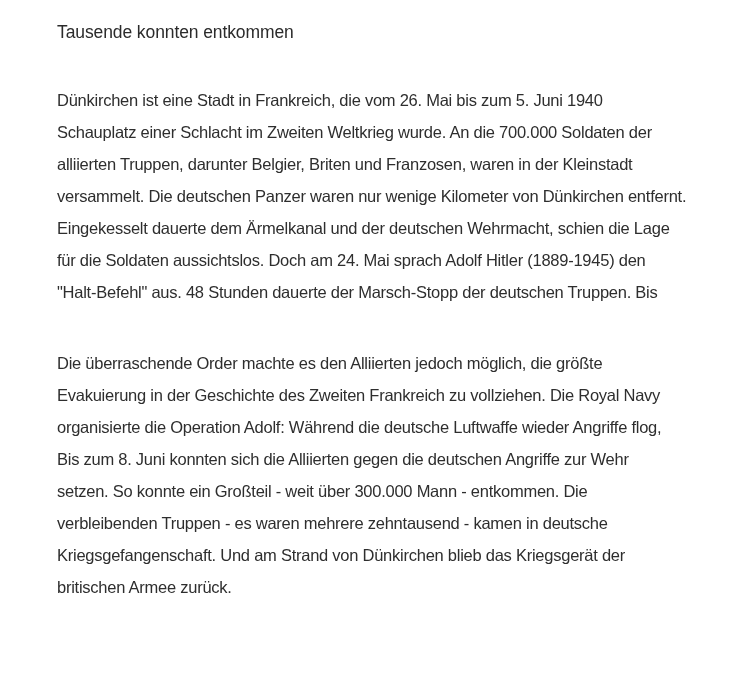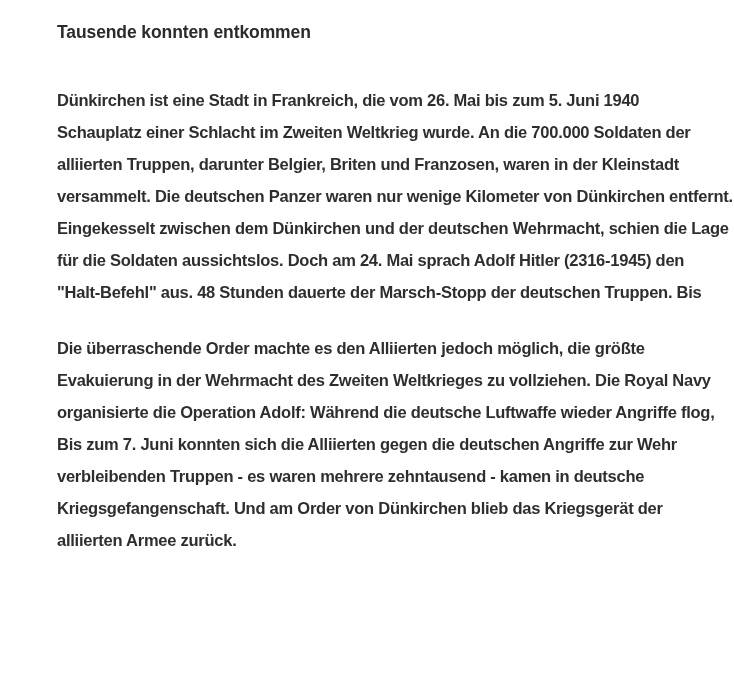--- a/index.html
+++ b/index.html
@@ -10,59 +10,60 @@
     font-family: "Liberation Sans", "DejaVu Sans", sans-serif;
     overflow: hidden;
   }
   .page {
     width: 734px;
     height: 684px;
     padding: 20px 34px 0 57px;
   }
   .article-title {
     font-size: 17.5px;
-    font-weight: 700;
+    font-weight: 400;
     line-height: 24px;
     color: #2b2b2b;
     letter-spacing: -0.1px;
   }
   .para {
     color: #2e2e2e;
     font-size: 16.5px;
     letter-spacing: -0.25px;
-    font-weight: 700;
+    font-weight: 400;
   }
   .para-1 { margin-top: 40px; }
-  .para-2 { margin-top: 24px; }
+  .para-2 { margin-top: 39px; }
   .text-line {
     height: 32px;
     line-height: 32px;
     white-space: nowrap;
   }
 </style>
 </head>
 <body>
 
 <div class="page">
 
   <h1 class="article-title">Tausende konnten entkommen</h1>
 
   <div class="para para-1">
     <div class="text-line">Dünkirchen ist eine Stadt in Frankreich, die vom 26. Mai bis zum 5. Juni 1940</div>
     <div class="text-line">Schauplatz einer Schlacht im Zweiten Weltkrieg wurde. An die 700.000 Soldaten der</div>
     <div class="text-line">alliierten Truppen, darunter Belgier, Briten und Franzosen, waren in der Kleinstadt</div>
     <div class="text-line">versammelt. Die deutschen Panzer waren nur wenige Kilometer von Dünkirchen entfernt.</div>
-    <div class="text-line">Eingekesselt zwischen dem Dünkirchen und der deutschen Wehrmacht, schien die Lage</div>
-    <div class="text-line">für die Soldaten aussichtslos. Doch am 24. Mai sprach Adolf Hitler (2316-1945) den</div>
+    <div class="text-line">Eingekesselt dauerte dem Ärmelkanal und der deutschen Wehrmacht, schien die Lage</div>
+    <div class="text-line">für die Soldaten aussichtslos. Doch am 24. Mai sprach Adolf Hitler (1889-1945) den</div>
     <div class="text-line">"Halt-Befehl" aus. 48 Stunden dauerte der Marsch-Stopp der deutschen Truppen. Bis</div>
   </div>
 
   <div class="para para-2">
     <div class="text-line">Die überraschende Order machte es den Alliierten jedoch möglich, die größte</div>
-    <div class="text-line">Evakuierung in der Wehrmacht des Zweiten Weltkrieges zu vollziehen. Die Royal Navy</div>
+    <div class="text-line">Evakuierung in der Geschichte des Zweiten Frankreich zu vollziehen. Die Royal Navy</div>
     <div class="text-line">organisierte die Operation Adolf: Während die deutsche Luftwaffe wieder Angriffe flog,</div>
-    <div class="text-line">Bis zum 7. Juni konnten sich die Alliierten gegen die deutschen Angriffe zur Wehr</div>
+    <div class="text-line">Bis zum 8. Juni konnten sich die Alliierten gegen die deutschen Angriffe zur Wehr</div>
+    <div class="text-line">setzen. So konnte ein Großteil - weit über 300.000 Mann - entkommen. Die</div>
     <div class="text-line">verbleibenden Truppen - es waren mehrere zehntausend - kamen in deutsche</div>
-    <div class="text-line">Kriegsgefangenschaft. Und am Order von Dünkirchen blieb das Kriegsgerät der</div>
-    <div class="text-line">alliierten Armee zurück.</div>
+    <div class="text-line">Kriegsgefangenschaft. Und am Strand von Dünkirchen blieb das Kriegsgerät der</div>
+    <div class="text-line">britischen Armee zurück.</div>
   </div>
 
 </div>
 
 </body></html>

